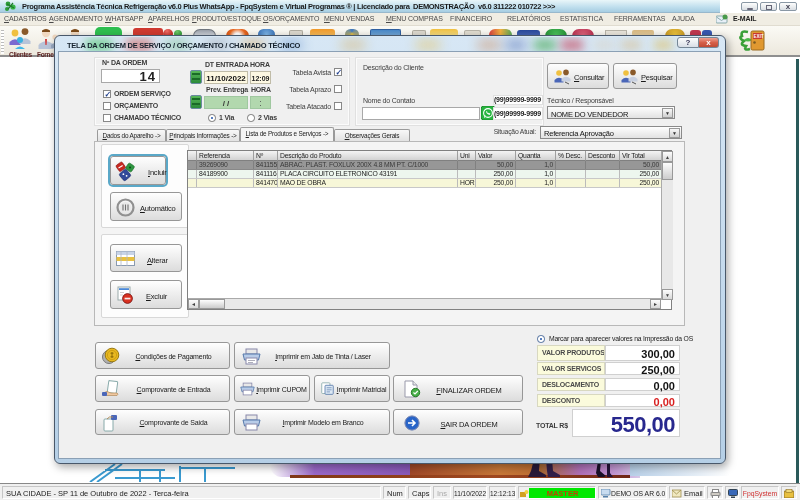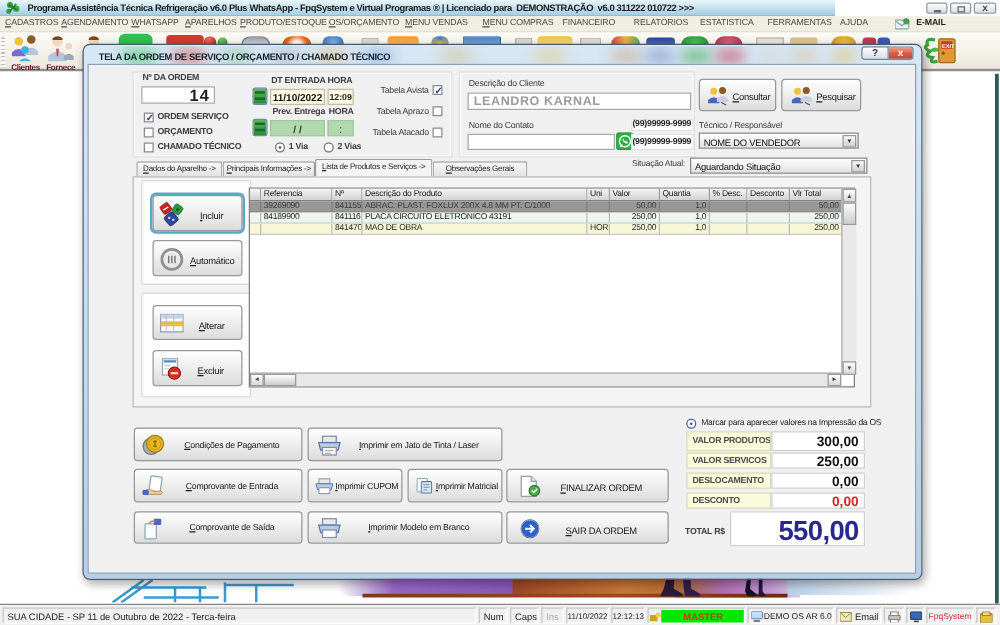--- a/index.html
+++ b/index.html
@@ -2,36 +2,36 @@
 <html><head>
 <meta charset="utf-8">
 <style>
 * { margin:0; padding:0; box-sizing:border-box; }
 html,body { width:800px; height:500px; overflow:hidden; }
 body { font-family:"Liberation Sans", sans-serif; background:#fff; position:relative; }
 #app { position:absolute; left:0; top:0; width:800px; height:500px; }
 .abs { position:absolute; }
 
 
-#titlebar { left:0; top:0; width:668px; height:13px;
+#titlebar { left:0; top:0; width:720px; height:13px;
   background:linear-gradient(#e9f6f9,#c2e0ee 55%,#a6cde2);
   border-bottom:1px solid #98b8cc; }
 #titlebar .ttext { position:absolute; left:22px; top:2px; font-size:7.5px; font-weight:bold; color:#1a1a1a; white-space:nowrap; letter-spacing:-0.3px;}
 #menubar { left:0; top:13px; width:800px; height:13px; background:#f0ede3; border-bottom:1px solid #e0dcd0;}
 .mitem { position:absolute; top:2px; font-size:7px; color:#4a4a4a; white-space:nowrap; letter-spacing:-0.1px;}
 .mitem u { text-decoration:underline; }
 #toolbar { left:0; top:26px; width:800px; height:31px;
   background:linear-gradient(#fbfaf5,#ece8dd); border-bottom:2px solid #8f8f8f; }
 #mdi { left:0; top:59px; width:800px; height:424px; background:#ffffff; }
 #statusbar { left:0; top:483px; width:800px; height:17px; background:#f0f0f0; border-top:1px solid #888; }
 .spanel { position:absolute; top:2px; height:13px; border:1px solid #c6c6c6; border-right-color:#fff; border-bottom-color:#fff;
   font-size:7.5px; color:#222; padding:2px 3px 0 3px; white-space:nowrap; overflow:hidden;}
 
 
-#dialog { left:66px; top:35px; width:672px; height:429px;
+#dialog { left:54px; top:35px; width:672px; height:429px;
   border:1px solid #49586a; border-radius:6px;
   background:linear-gradient(#d7e7f5,#b5cfe6);
   box-shadow:2px 3px 8px rgba(0,0,0,0.35); }
 #dlgbody { position:absolute; left:3px; top:15px; right:4px; bottom:4px;
   background:#f0f0f0; border:1px solid #8ba0b5; }
 .dtitle { position:absolute; left:12px; top:5px; font-size:7.5px; font-weight:bold; color:#16222e; letter-spacing:-0.25px; white-space:nowrap;}
 #dhelp { position:absolute; left:622px; top:1px; width:22px; height:11px; background:linear-gradient(#fdfdfd,#d8dee6);
   border:1px solid #768796; border-radius:3px 0 0 3px; font-size:8px; color:#335; text-align:center; line-height:10px; font-weight:bold;}
 #dclose { position:absolute; left:644px; top:1px; width:20px; height:11px; background:linear-gradient(#f0a090,#d6604a 50%,#c04a34);
   border:1px solid #768796; border-left:none; border-radius:0 3px 3px 0; color:#fff; font-size:8px; font-weight:bold; text-align:center; line-height:10px;}
@@ -312,21 +312,20 @@
       <div class="lab" style="left:199px;top:62px;">2 Vias</div>
 
       <div class="labn" style="left:225px;top:17px;width:47px;text-align:right;">Tabela Avista</div>
       <div class="ck c" style="left:275px;top:16px;"></div>
       <div class="labn" style="left:225px;top:34px;width:47px;text-align:right;">Tabela Aprazo</div>
       <div class="ck" style="left:275px;top:33px;"></div>
       <div class="labn" style="left:220px;top:51px;width:52px;text-align:right;">Tabela Atacado</div>
       <div class="ck" style="left:275px;top:50px;"></div>
 
       <div class="labn" style="left:304px;top:12px;">Descrição do Cliente</div>
-      <div class="inp" style="left:303px;top:22px;width:179px;height:14px;font-size:10px;font-weight:bold;color:#9a9a9a;padding:1px 0 0 4px;letter-spacing:0.5px;">LEANDRO KARNAL</div>
       <div class="labn" style="left:304px;top:45px;">Nome do Contato</div>
       <div class="inp" style="left:303px;top:55px;width:118px;height:13px;"></div>
       <svg class="abs" style="left:422px;top:54px" width="14" height="14" viewBox="0 0 14 14">
           <rect x="0" y="0" width="14" height="14" rx="3" fill="#28b440" stroke="#1a8a2a"></rect>
           <path d="M7 2.6 a4.4 4.4 0 1 0 0 8.8 a4.4 4.4 0 0 0 0 -8.8 M3.4 11.6 L4.4 9.4" fill="none" stroke="#fff" stroke-width="1.1"></path>
           <path d="M5.2 5 q-0.6 2.6 3.4 4 l0.8 -1.2 l-1.6 -1 l-0.6 0.4 q-1.2 -0.8 -1 -1.8 Z" fill="#fff"></path>
         </svg>
       <div class="abs" style="left:434px;top:43px;width:50px;height:10px;background:#fff;border:1px solid #e0e0e0;"></div>
       <div class="lab" style="left:434px;top:44px;width:48px;text-align:right;font-size:7px;color:#222;">(99)99999-9999</div>
       <div class="abs" style="left:434px;top:55px;width:50px;height:13px;background:#fff;border:1px solid #e0e0e0;"></div>
@@ -353,32 +352,32 @@
         <div class="btxt" style="left:27px;top:9px;font-size:7.5px;text-align:left;"><u>P</u>esquisar</div>
       </div>
       <div class="labn" style="left:488px;top:45px;">Técnico / Responsável</div>
       <div class="abs" style="left:488px;top:54px;width:128px;height:13px;background:linear-gradient(#fefefe,#e2e2e2);border:1px solid #8a8a8a;">
         <div class="abs" style="left:3px;top:2.5px;font-size:7.5px;color:#111;letter-spacing:-0.2px;">NOME DO VENDEDOR</div>
         <div class="abs" style="right:1px;top:1px;width:11px;height:9.5px;background:linear-gradient(#f8f8f8,#d0d0d0);border:1px solid #999;font-size:5px;color:#333;text-align:center;line-height:9px;">▼</div>
       </div>
 
       <div class="labn" style="left:419px;top:76px;width:58px;text-align:right;font-size:6.8px;">Situação Atual:</div>
       <div class="abs" style="left:481px;top:74px;width:142px;height:13px;background:linear-gradient(#fefefe,#e2e2e2);border:1px solid #8a8a8a;">
-        <div class="abs" style="left:3px;top:2px;font-size:7.5px;color:#111;letter-spacing:-0.2px;">Aguardando Situação</div>
+        <div class="abs" style="left:3px;top:2px;font-size:7.5px;color:#111;letter-spacing:-0.2px;">Referencia Aprovação</div>
         <div class="abs" style="right:1px;top:1px;width:11px;height:9.5px;background:linear-gradient(#f8f8f8,#d0d0d0);border:1px solid #999;font-size:5px;color:#333;text-align:center;line-height:9px;">▼</div>
       </div>
 
       <div class="tab" style="left:38px;width:69px;"><u>D</u>ados do Aparelho -&gt;</div>
       <div class="tab" style="left:107px;width:74px;"><u>P</u>rincipais Informações -&gt;</div>
       <div class="tab active" style="left:181px;width:94px;"><u>L</u>ista de Produtos e Serviços -&gt;</div>
       <div class="tab" style="left:275px;width:76px;"><u>O</u>bservações Gerais</div>
       <div id="tabpanel">
         <div class="abs" style="left:6px;top:2px;width:88px;height:84px;background:#fdfdfd;border:1px solid #d8d8d8;border-radius:2px;"></div>
         <div class="abs" style="left:6px;top:92px;width:88px;height:84px;background:#fdfdfd;border:1px solid #d8d8d8;border-radius:2px;"></div>
-        <div class="btn" style="left:15px;top:14px;width:72px;height:29px;box-shadow:0 0 0 2px #5aa8c8;">
+        <div class="btn" style="left:15px;top:14px;width:56px;height:29px;box-shadow:0 0 0 2px #5aa8c8;">
           <svg class="abs" style="left:4px;top:3px" width="21" height="22" viewBox="0 0 21 22">
             <rect x="2" y="3" width="7.5" height="7.5" rx="1.5" fill="#c82820" stroke="#8a1410" stroke-width="0.6" transform="rotate(-35 5.75 6.75)"></rect>
             <path d="M3.2 6.5 L8 6.9" stroke="#fff" stroke-width="1.1" transform="rotate(-35 5.75 6.75)"></path>
             <rect x="11.5" y="4" width="7" height="7" rx="1.5" fill="#2e9640" stroke="#1a6a28" stroke-width="0.6" transform="rotate(35 15 7.5)"></rect>
             <circle cx="15" cy="7.5" r="1" fill="#0a4a14"></circle>
             <rect x="5.5" y="10.5" width="9" height="9" rx="2" fill="#31499a" stroke="#1a2a6a" stroke-width="0.6" transform="rotate(-40 10 15)"></rect>
             <circle cx="8.4" cy="14.2" r="0.9" fill="#fff"></circle>
               <circle cx="11.6" cy="15.8" r="0.9" fill="#fff"></circle>
           </svg>
           <div class="btxt" style="left:37px;top:11px;text-align:left;font-size:7.5px;"><u>I</u>ncluir</div>

